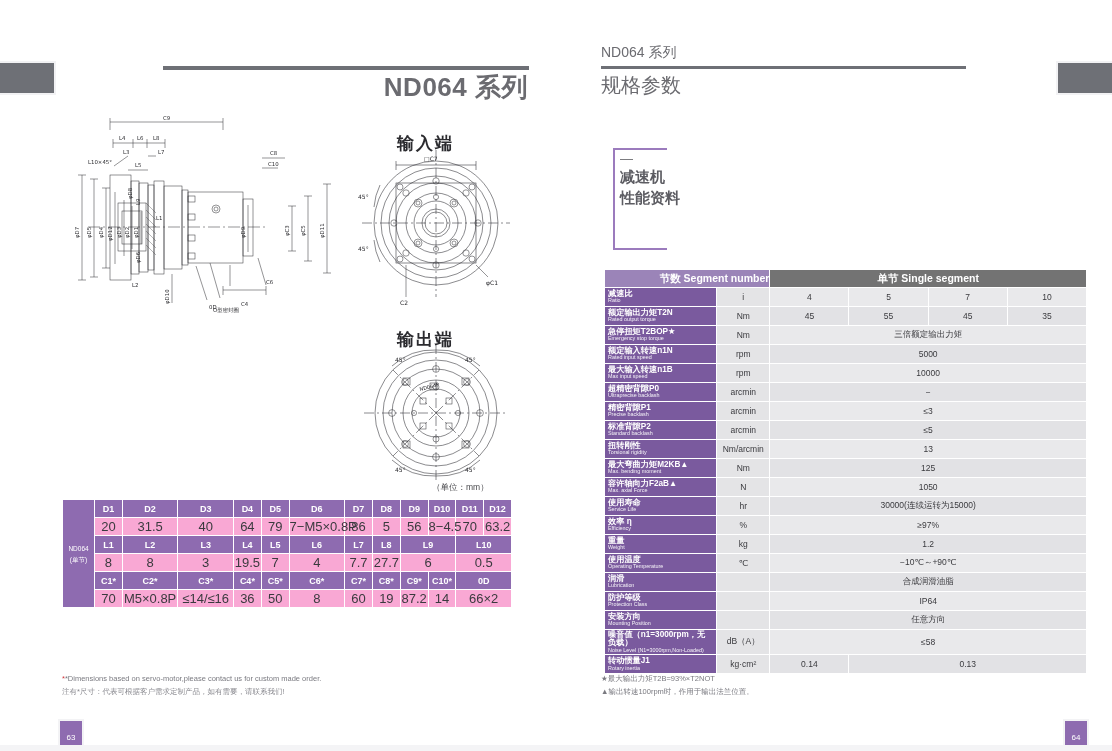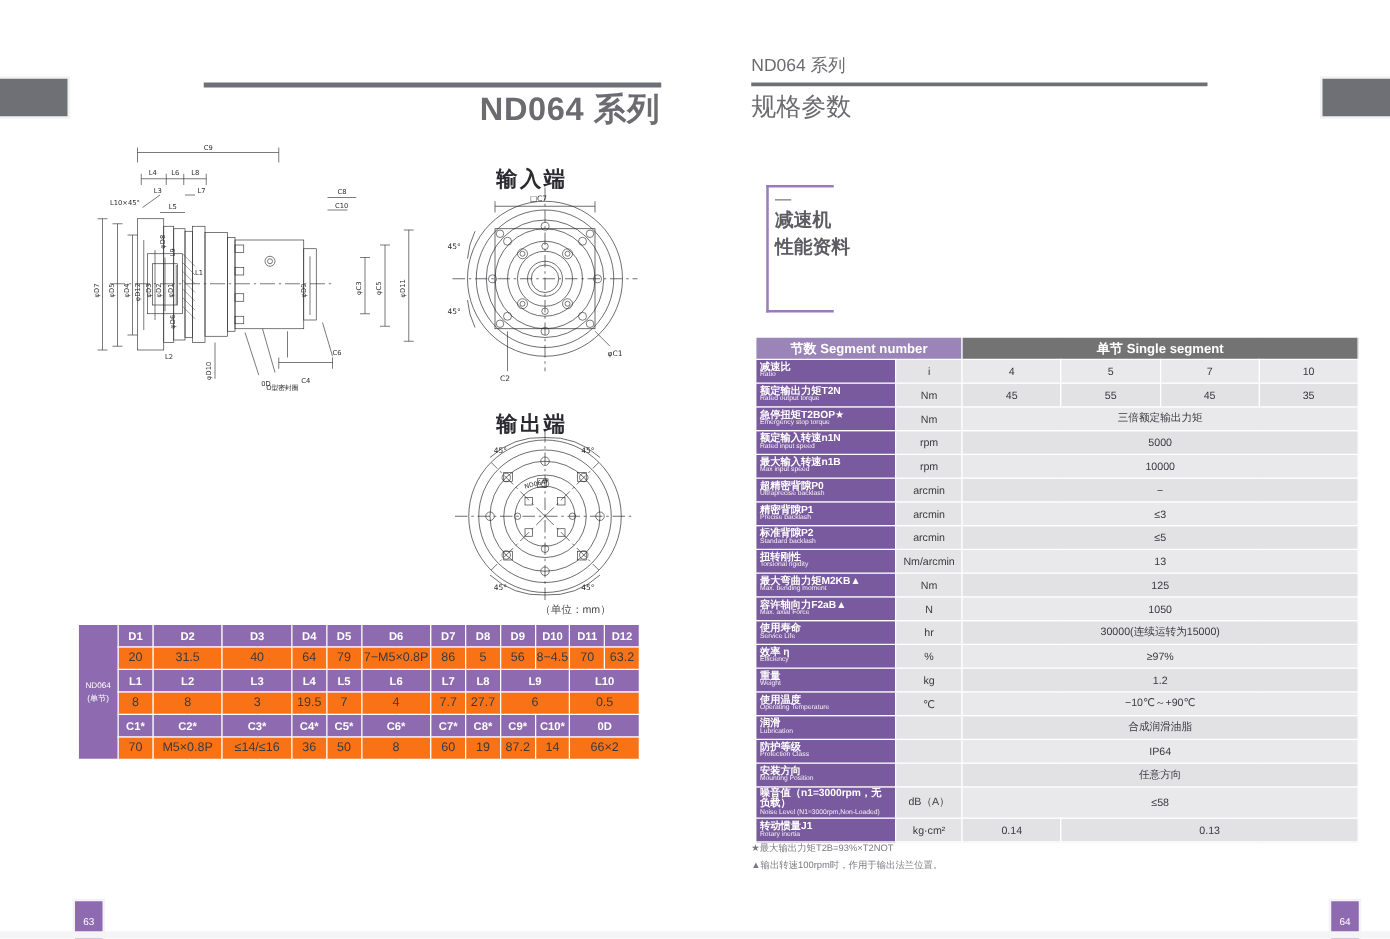--- a/index.html
+++ b/index.html
@@ -33,35 +33,35 @@
   #perf-box{position:absolute;left:613px;top:148px;width:52px;height:98px;
      border:2px solid #9b7bbd;border-right:none;}
   #perf-text{position:absolute;left:620px;top:152px;width:140px;
      color:#5c5c62;font-size:15px;line-height:21px;font-weight:bold;}
   #perf-text .dash{display:block;font-weight:normal;font-size:13px;color:#6b6b70;line-height:14px;}
 
   
   #spec-table{position:absolute;left:604px;top:269px;width:483px;
      border-collapse:collapse;table-layout:fixed;font-size:8.5px;color:#3a3a3e;}
   #spec-table td{border:1px solid #ffffff;padding:0;height:16px;vertical-align:middle;}
-  #spec-table .hdr-l{background:#9b84b8;color:#fff;font-size:10.5px;text-align:center;font-weight:bold;height:17px;}
+  #spec-table .hdr-l{background:#9b84b8;color:#fff;font-size:10.5px;text-align:right;font-weight:bold;height:17px;}
   #spec-table .hdr-r{background:#737373;color:#fff;font-size:10.5px;text-align:center;font-weight:bold;}
   #spec-table .lbl{background:#7a5a9e;color:#fff;padding:1px 3px;line-height:1.02;text-align:left;}
   #spec-table .lbl .cn{display:block;font-size:8.2px;font-weight:bold;}
   #spec-table .lbl .en{display:block;font-size:5.4px;opacity:.92;}
   #spec-table .unit{background:#e4e4e6;text-align:center;font-size:8.5px;color:#3a3a3e;}
   #spec-table .val{background:#e9e9eb;text-align:center;font-size:8.5px;color:#3a3a3e;}
   #spec-table .val.alt{background:#e2e2e5;}
 
   
   #dim-table{position:absolute;left:62px;top:499px;width:450px;
      border-collapse:collapse;table-layout:fixed;font-size:8.5px;}
   #dim-table td{border:1px solid #fff;height:17px;text-align:center;vertical-align:middle;padding:0;}
   #dim-table .hd{background:#8e6bb0;color:#fff;font-weight:bold;font-size:9px;}
-  #dim-table .dv{background:#f97316;color:#3a3a3e;font-size:10px;}
+  #dim-table .dv{background:#f9a8d4;color:#3a3a3e;font-size:13px;}
   #dim-table .model{background:#8e6bb0;color:#fff;font-size:6.5px;line-height:11px;width:31px;}
 
   
   .foot{position:absolute;font-size:7.5px;color:#7a7a80;line-height:13px;}
   #left-foot{left:62px;top:672px;}
   #left-foot .star{color:#d0393e;}
   #left-foot .cn{color:#8a8a90;}
   #right-foot{left:601px;top:672px;}
 
   
@@ -415,20 +415,24 @@
           <td class="dv" colspan="2">8</td>
           <td class="dv" colspan="1">60</td>
           <td class="dv" colspan="1">19</td>
           <td class="dv" colspan="1">87.2</td>
           <td class="dv" colspan="1">14</td>
           <td class="dv" colspan="2">66×2</td>
         </tr>
       </tbody>
     </table>
 
+  <div class="foot" id="left-foot">
+    <div><span class="star">*</span><span>*Dimensions based on servo-motor,please contact us for custom made order.</span></div>
+    <div class="cn">注有*尺寸：代表可根据客户需求定制产品，如有需要，请联系我们!</div>
+  </div>
 
   <div class="pgnum" id="pg-left">63</div>
 </div>
 
 <div class="page" id="right-page">
   <div class="edge-tab" id="tab-right"></div>
 </div>
 
 <div id="right-kicker" style="left:601px;">ND064 系列</div>
 <div id="right-rule" style="left:601px;"></div>

